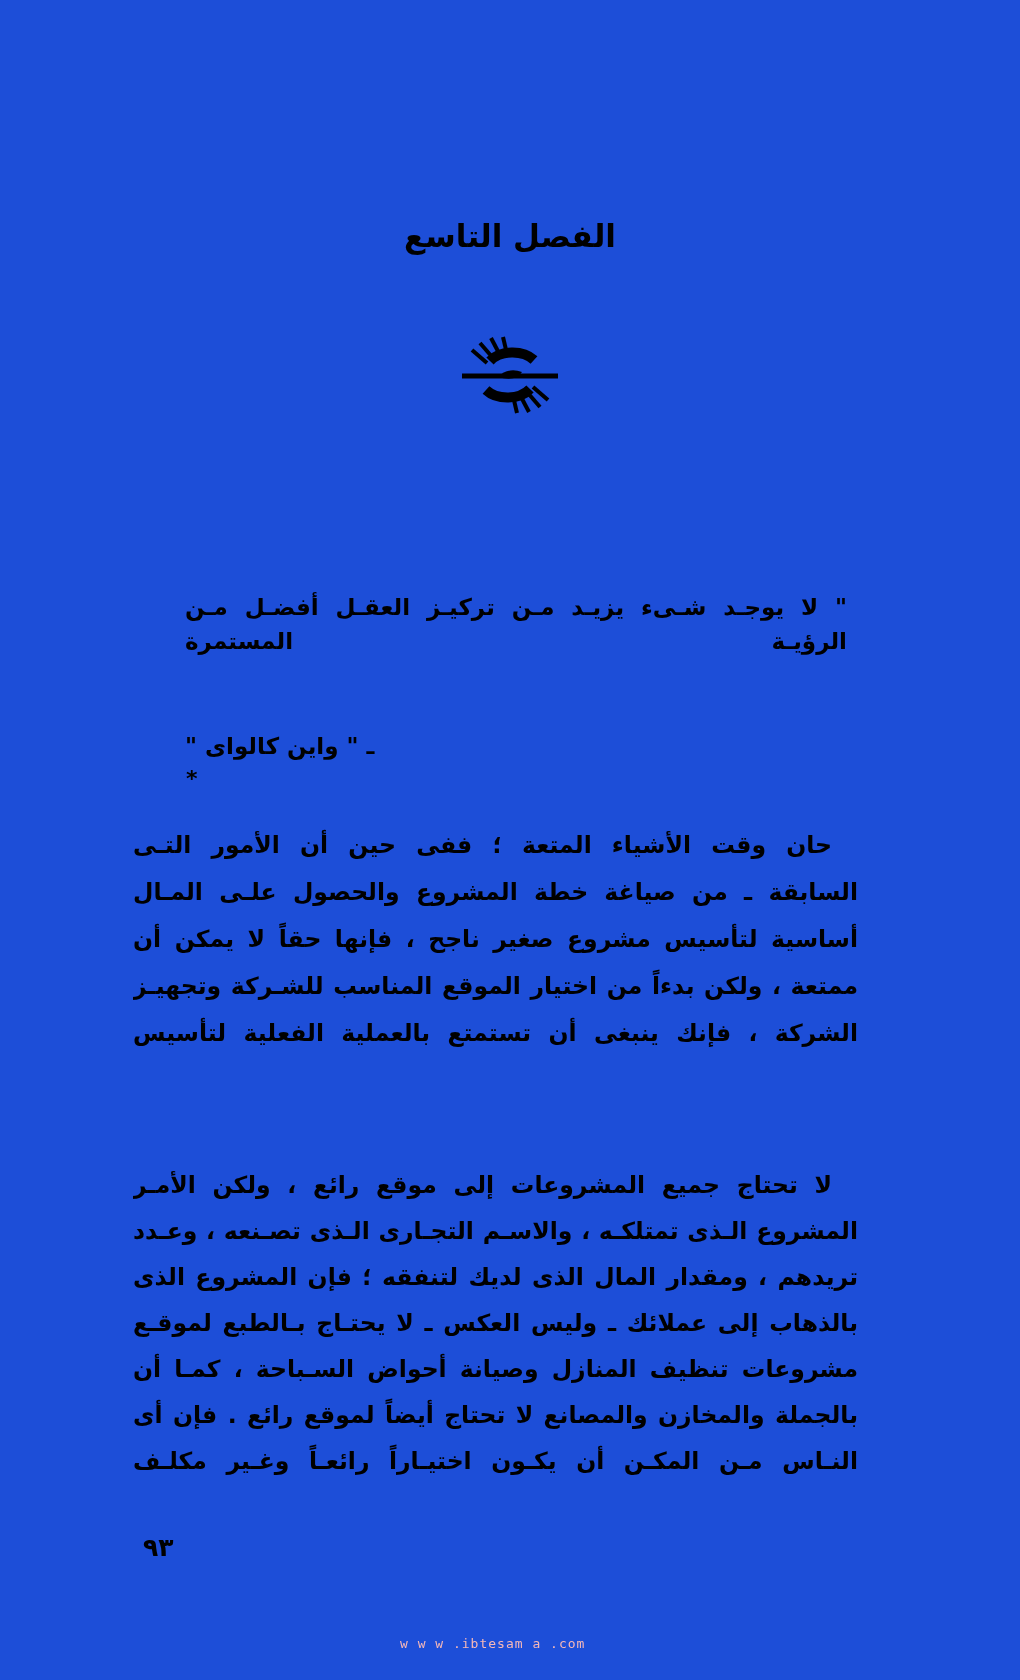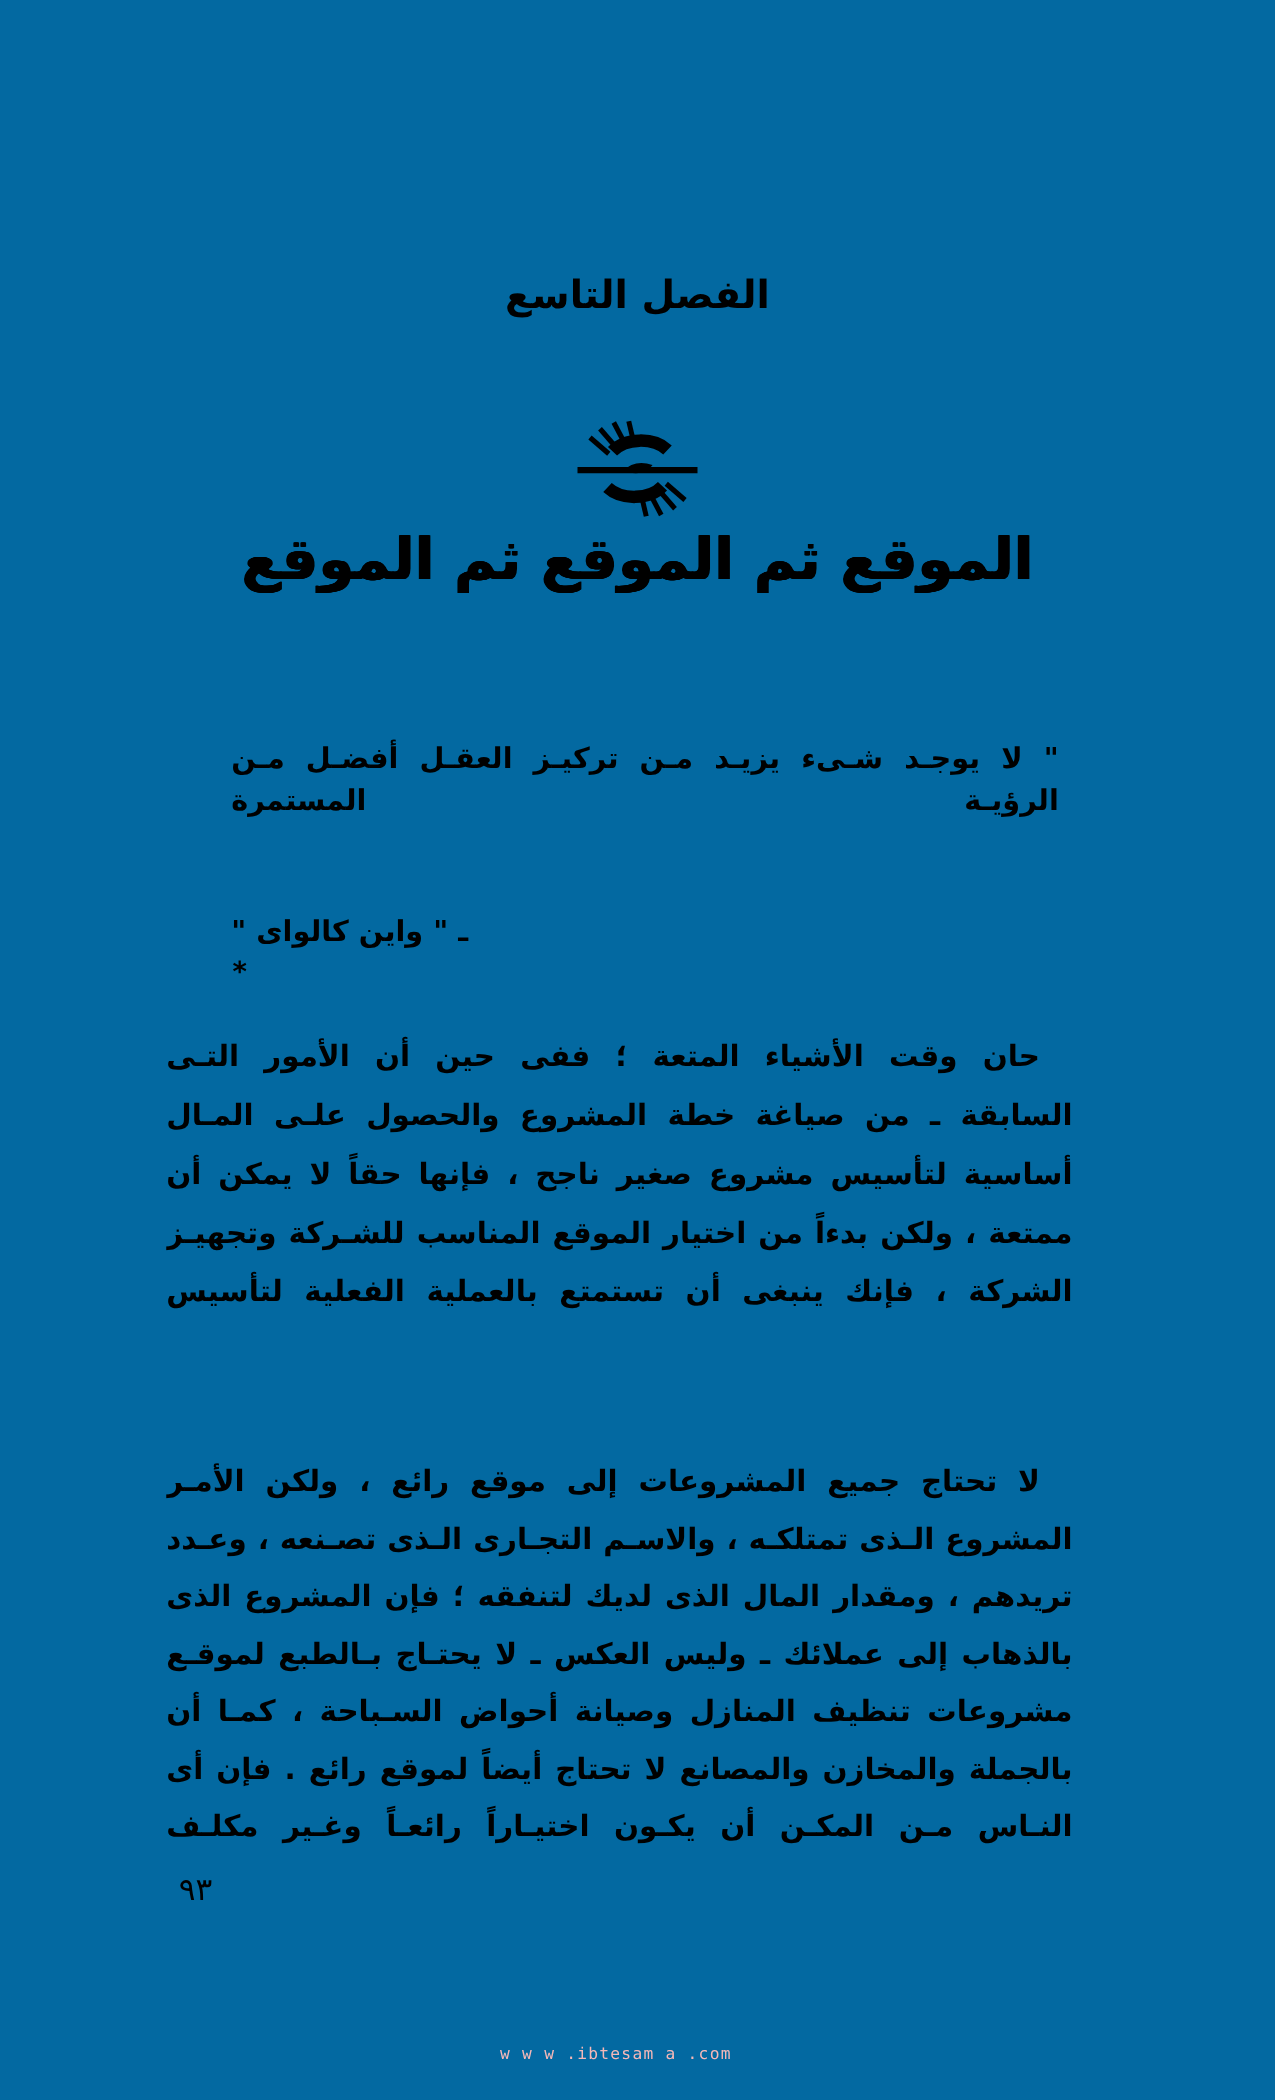--- a/index.html
+++ b/index.html
@@ -4,21 +4,21 @@
 <style>
   html, body {
     margin: 0;
     padding: 0;
     background: #ffffff;
   }
   .page {
     position: relative;
     width: 1020px;
     height: 1680px;
-    background: #0369a1;
+    background: #1d4ed8;
     color: #000000;
     font-family: "DejaVu Sans", sans-serif;
     overflow: hidden;
   }
   .abs { position: absolute; }
   .centered { left: 0; right: 0; text-align: center; }
 
   .chapter-heading {
     top: 218px;
     font-size: 31px;
@@ -91,23 +91,23 @@
 
   .section-heading {
     top: 1086px;
     font-size: 32px;
     font-weight: bold;
     text-shadow: 0.6px 0 #000, -0.6px 0 #000;
   }
 
   .page-number {
     left: 143px;
-    top: 1497px;
+    top: 1533px;
     font-size: 25px;
-    font-weight: normal;
+    font-weight: bold;
   }
   .watermark {
     left: 400px;
     top: 1636px;
     font-family: "DejaVu Sans Mono", monospace;
     font-size: 13px;
     letter-spacing: 1px;
     color: #f5b8b8;
   }
 </style>
@@ -128,21 +128,20 @@
       <line x1="47" y1="18" x2="43" y2="1" stroke="#000" stroke-width="4"></line>
       <line x1="27" y1="27" x2="12" y2="14" stroke="#000" stroke-width="4"></line>
       <line x1="67" y1="56" x2="80" y2="71" stroke="#000" stroke-width="4"></line>
       <line x1="60" y1="59" x2="69" y2="76" stroke="#000" stroke-width="4"></line>
       <line x1="53" y1="60" x2="57" y2="77" stroke="#000" stroke-width="4"></line>
       <line x1="73" y1="51" x2="88" y2="64" stroke="#000" stroke-width="4"></line>
       <path d="M38 41 q10 -10 24 -5 q-6 10 -24 5 Z" fill="#000"></path>
     </svg>
   </div>
 
-  <div class="abs centered main-title">الموقع ثم الموقع ثم الموقع</div>
 
   <div class="abs quote-block">
     <div class="quote-line1">" لا يوجـد شـىء يزيـد مـن تركيـز العقـل أفضـل مـن الرؤيـة المستمرة</div>
   </div>
 
   <div class="abs attribution">ـ " واين كالواى "</div>
 
   <div class="abs footnote-mark">*</div>
 
   <div class="abs body-para para1">

